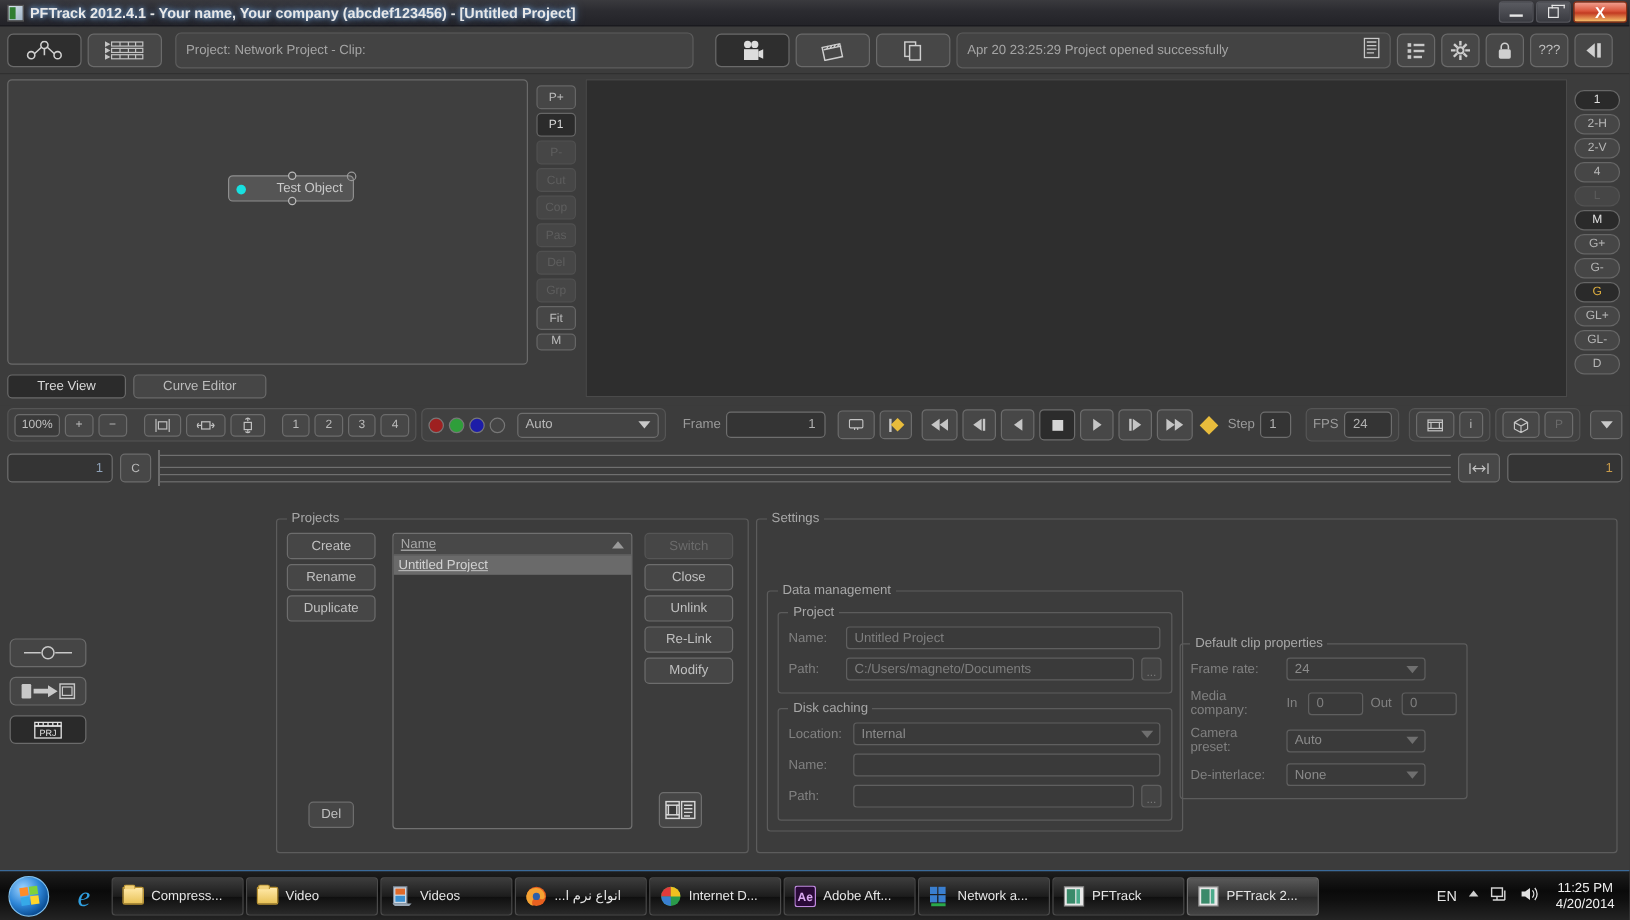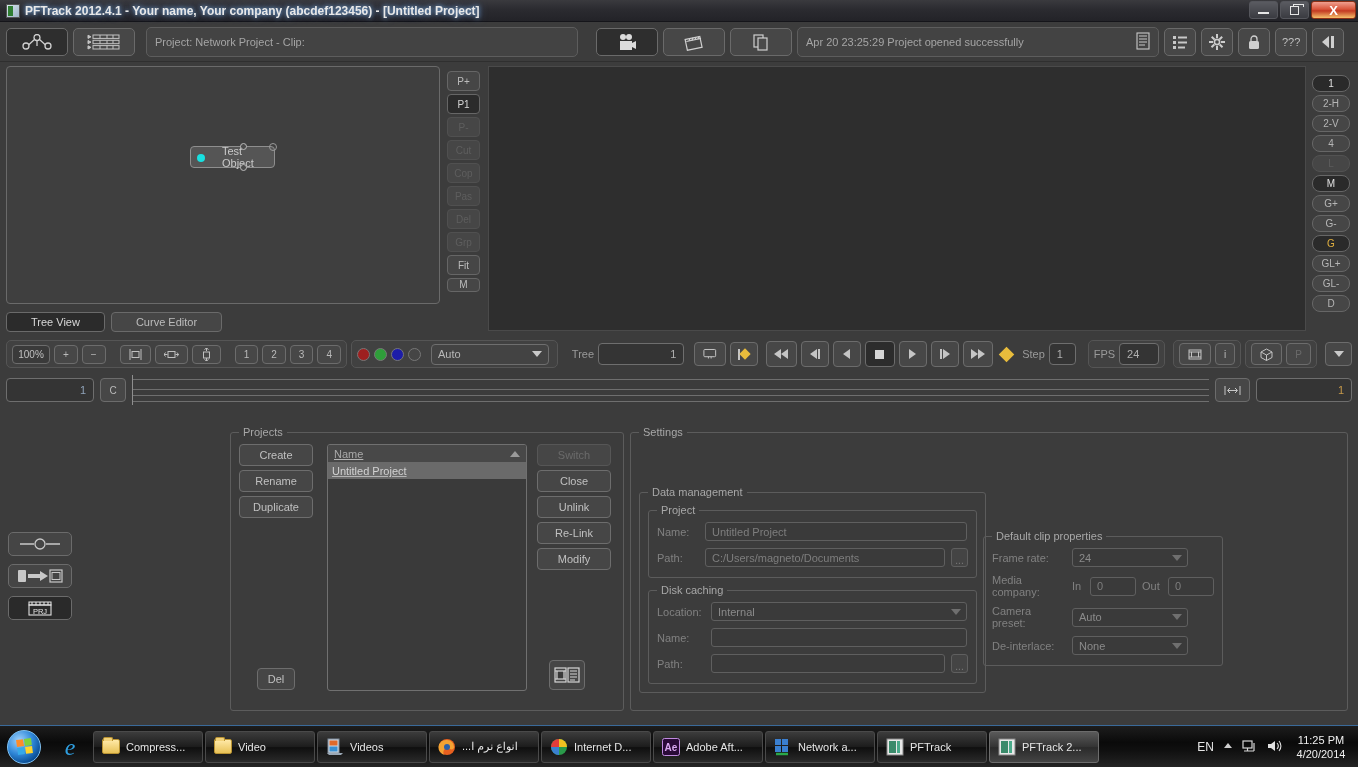--- a/index.html
+++ b/index.html
@@ -88,21 +88,21 @@
   
   #main {
     height: 276px; display: flex; padding: 4px 0 0 0; background: #3c3c3c;
   }
   #treepanel { width: 484px; position: relative; }
   #treecanvas {
     position: absolute; left: 6px; top: 0; width: 434px; height: 238px;
     border: 1px solid #6a6a6a; border-radius: 4px; background: #3f3f3f;
   }
   #node {
-    position: absolute; left: 183px; top: 79px; width: 85px; height: 22px;
+    position: absolute; left: 183px; top: 79px; width: 105px; height: 22px;
     background: #555; border: 1px solid #8e8e8e; border-radius: 4px;
     display: flex; align-items: center; justify-content: center;
     color: #c9c9c9; font-size: 11px; padding-left: 31px;
   }
   #node .dot-in {
     position: absolute; left: 6px; top: 7px; width: 8px; height: 8px; border-radius: 50%;
     background: #18e0e0;
   }
   #node .conn {
     position: absolute; width: 7px; height: 7px; border-radius: 50%;
@@ -509,21 +509,21 @@
     <div class="dot" style="background:#9e2020"></div>
     <div class="dot" style="background:#2f9e3a"></div>
     <div class="dot" style="background:#1d1da8"></div>
     <div class="dot" style="background:#454545"></div>
     <div class="sel-field" style="width:118px;margin-left:6px">
       <span>Auto</span>
       <span class="tri-dn" style="border-top-color:#c9c9c9"></span>
     </div>
   </div>
 
-  <span class="lbl" style="margin-left:10px">Tree</span>
+  <span class="lbl" style="margin-left:10px">Frame</span>
   <div class="num-field" style="width:94px">1</div>
 
   <div class="cbtn" style="height:24px;min-width:26px;margin-left:6px">
     <svg width="15" height="12" viewBox="0 0 15 12">
         <g stroke="#c4c4c4" fill="none" stroke-width="1.1">
       <rect x="1" y="1" width="13" height="8" rx="1"></rect>
           <path d="M6 9v2 M9 9v2"></path>
         </g>
       </svg>
   </div>

